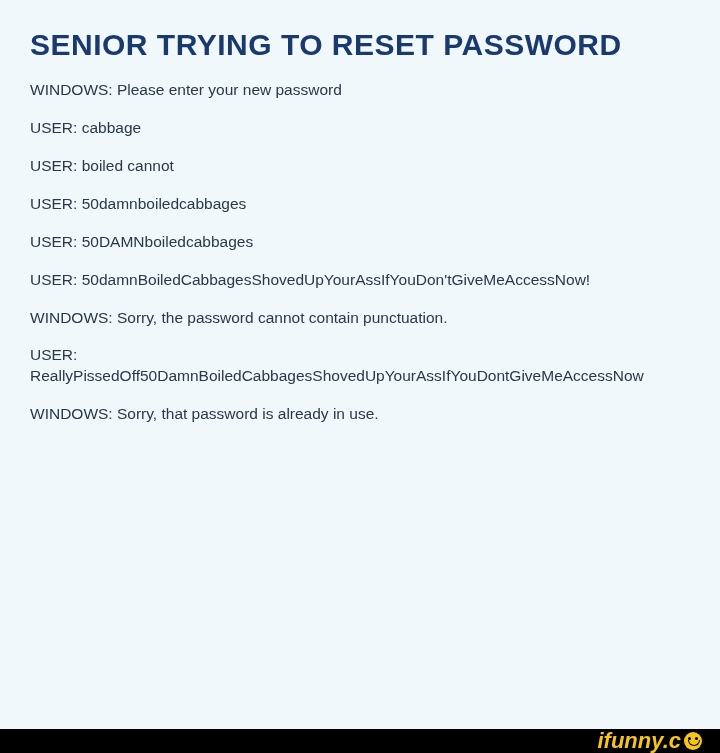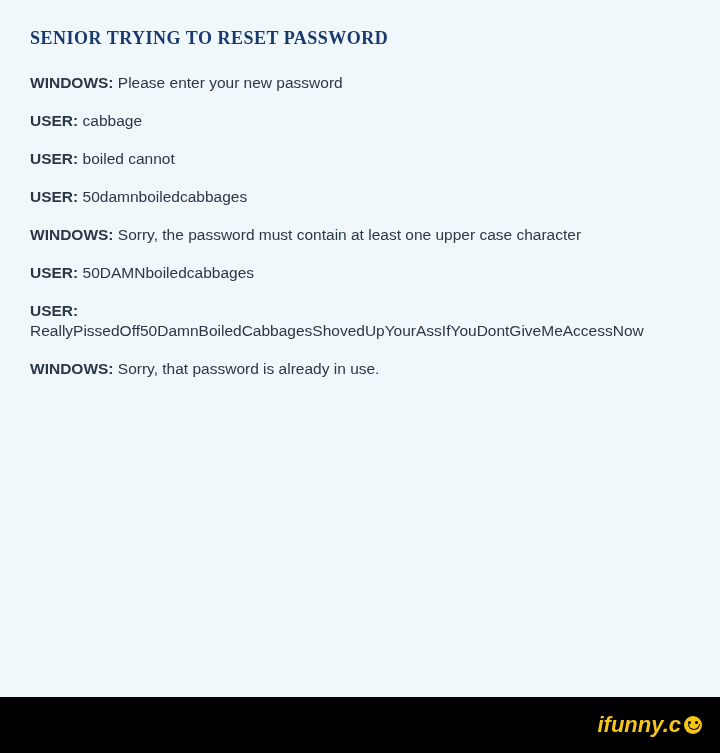--- a/index.html
+++ b/index.html
@@ -12,43 +12,42 @@
       height: 753px;
       background: #f0f8fc;
       font-family: Arial, Helvetica, sans-serif;
       position: relative;
     }
     .content {
       padding: 28px 30px 20px 30px;
     }
     .title {
       color: #1a3a6e;
-      font-size: 18px;
+      font-size: 30px;
       font-weight: bold;
       letter-spacing: 0.5px;
-      margin-bottom: 24px;
-      font-family: Liberation Serif, serif;
+      margin-bottom: 18px;
     }
     .line {
       color: #2a3845;
       font-size: 15.5px;
       line-height: 1.35;
       margin-bottom: 17px;
       word-break: break-word;
     }
     .speaker {
-      font-weight: bold;
+      font-weight: normal;
       text-align: right;
     }
     .footer {
       position: absolute;
       bottom: 0;
       left: 0;
       right: 0;
-      height: 56px;
+      height: 24px;
       background: #000;
       display: flex;
       justify-content: flex-end;
       align-items: center;
       padding-right: 18px;
     }
     .watermark {
       color: #f5c518;
       font-family: Arial, sans-serif;
       font-size: 22px;
@@ -93,22 +92,23 @@
 </head>
 <body>
 
 <div class="content">
   <h1 class="title">SENIOR TRYING TO RESET PASSWORD</h1>
   <div id="dialogue-container">
       <p class="line"><span class="speaker">WINDOWS:</span><span> Please enter your new password</span></p>
       <p class="line"><span class="speaker">USER:</span><span> cabbage</span></p>
       <p class="line"><span class="speaker">USER:</span><span> boiled cannot</span></p>
       <p class="line"><span class="speaker">USER:</span><span> 50damnboiledcabbages</span></p>
-      <p class="line"><span class="speaker">WINDOWS:</span><span> Sorry, the password must contain at least one upper case character</span></p>
       <p class="line"><span class="speaker">USER:</span><span> 50DAMNboiledcabbages</span></p>
+      <p class="line"><span class="speaker">USER:</span><span> 50damnBoiledCabbagesShovedUpYourAssIfYouDon'tGiveMeAccessNow!</span></p>
+      <p class="line"><span class="speaker">WINDOWS:</span><span> Sorry, the password cannot contain punctuation.</span></p>
       <p class="line"><span class="speaker">USER:</span><span> ReallyPissedOff50DamnBoiledCabbagesShovedUpYourAssIfYouDontGiveMeAccessNow</span></p>
       <p class="line"><span class="speaker">WINDOWS:</span><span> Sorry, that password is already in use.</span></p>
     </div>
 </div>
 
 <div class="footer">
   <div class="watermark">
     <span>ifunny.c</span>
       <span class="smiley"></span>
   </div>

